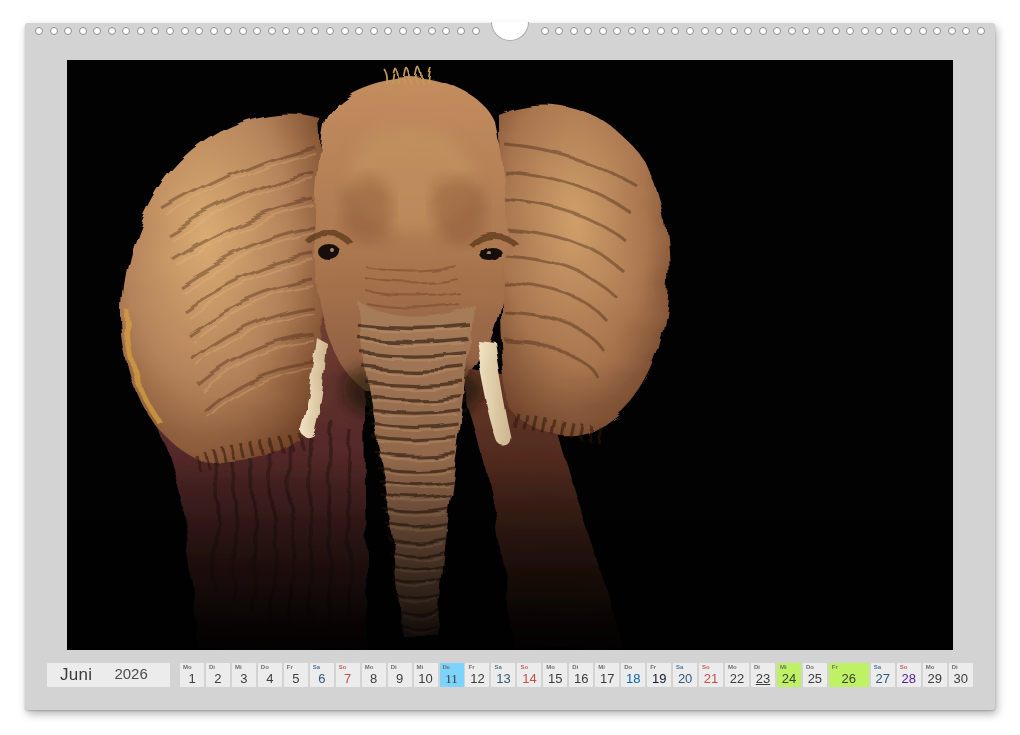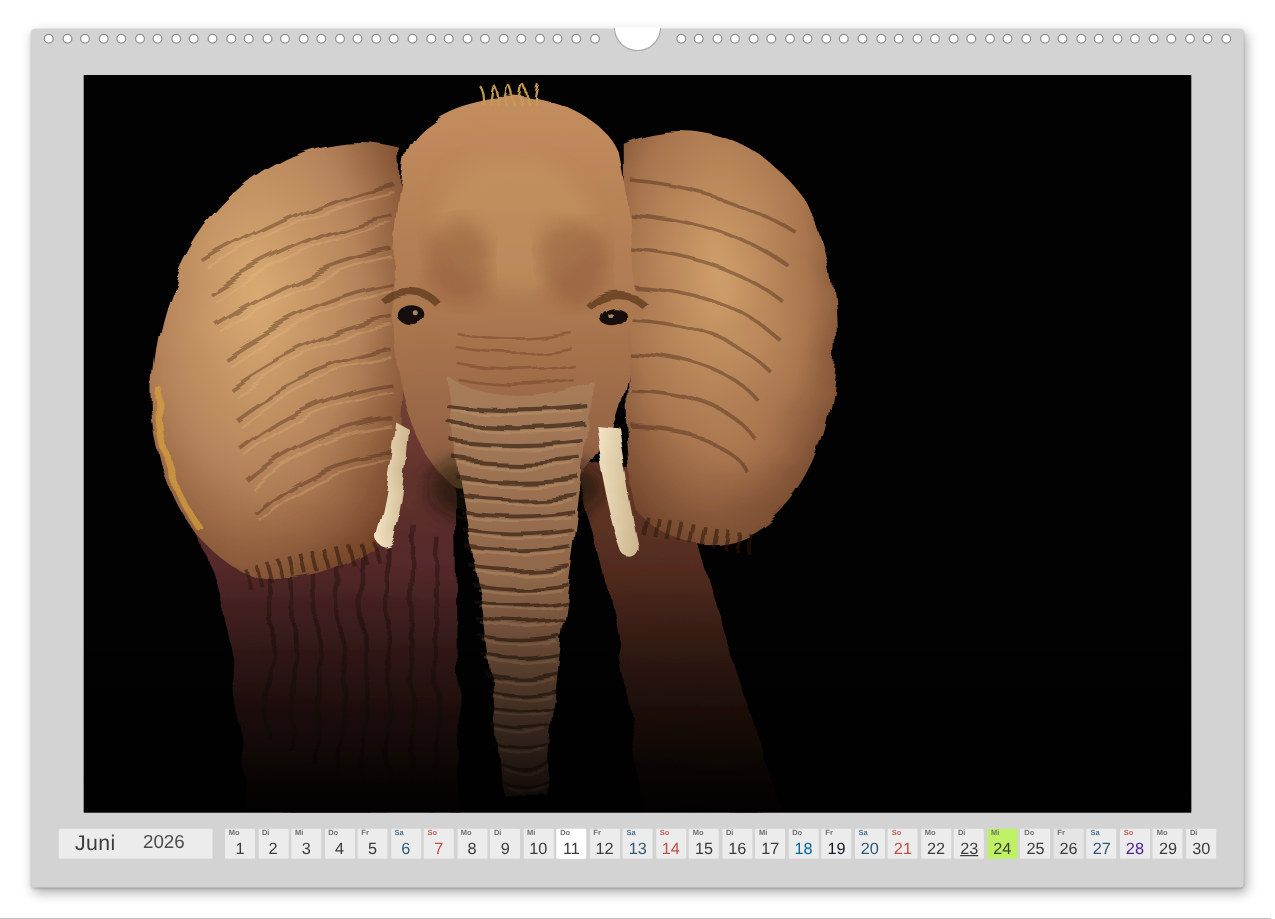--- a/index.html
+++ b/index.html
@@ -377,21 +377,21 @@
           <span class="num" style="color: rgb(60, 60, 60);">8</span>
         </div>
         <div class="dcell" style="background: rgb(236, 236, 236);">
           <span class="wd" style="color: rgb(111, 111, 111);">Di</span>
           <span class="num" style="color: rgb(60, 60, 60);">9</span>
         </div>
         <div class="dcell" style="background: rgb(236, 236, 236);">
           <span class="wd" style="color: rgb(111, 111, 111);">Mi</span>
           <span class="num" style="color: rgb(60, 60, 60);">10</span>
         </div>
-        <div class="dcell" style="background: #ffffff;">
+        <div class="dcell" style="background: #7dd3fc; font-family: Liberation Serif, serif;">
           <span class="wd" style="color: rgb(111, 111, 111);">Do</span>
           <span class="num" style="color: rgb(60, 60, 60);">11</span>
         </div>
         <div class="dcell" style="background: rgb(236, 236, 236);">
           <span class="wd" style="color: rgb(111, 111, 111);">Fr</span>
           <span class="num" style="color: rgb(60, 60, 60);">12</span>
         </div>
         <div class="dcell" style="background: rgb(236, 236, 236);">
           <span class="wd" style="color: rgb(77, 118, 153);">Sa</span>
           <span class="num" style="color: rgb(47, 89, 119);">13</span>
@@ -437,21 +437,21 @@
           <span class="num" style="color: rgb(60, 60, 60); text-decoration: underline;">23</span>
         </div>
         <div class="dcell" style="background: #bef264;">
           <span class="wd" style="color: rgb(111, 111, 111);">Mi</span>
           <span class="num" style="color: rgb(60, 60, 60);">24</span>
         </div>
         <div class="dcell" style="background: rgb(236, 236, 236);">
           <span class="wd" style="color: rgb(111, 111, 111);">Do</span>
           <span class="num" style="color: rgb(60, 60, 60);">25</span>
         </div>
-        <div class="dcell" style="background: #e5e5e5;">
+        <div class="dcell" style="background: #bef264; padding-left: 16px;">
           <span class="wd" style="color: rgb(111, 111, 111);">Fr</span>
           <span class="num" style="color: rgb(60, 60, 60);">26</span>
         </div>
         <div class="dcell" style="background: rgb(236, 236, 236);">
           <span class="wd" style="color: rgb(77, 118, 153);">Sa</span>
           <span class="num" style="color: rgb(47, 89, 119);">27</span>
         </div>
         <div class="dcell" style="background: rgb(236, 236, 236);">
           <span class="wd" style="color: rgb(196, 97, 92);">So</span>
           <span class="num" style="color: #4c1d95;">28</span>

